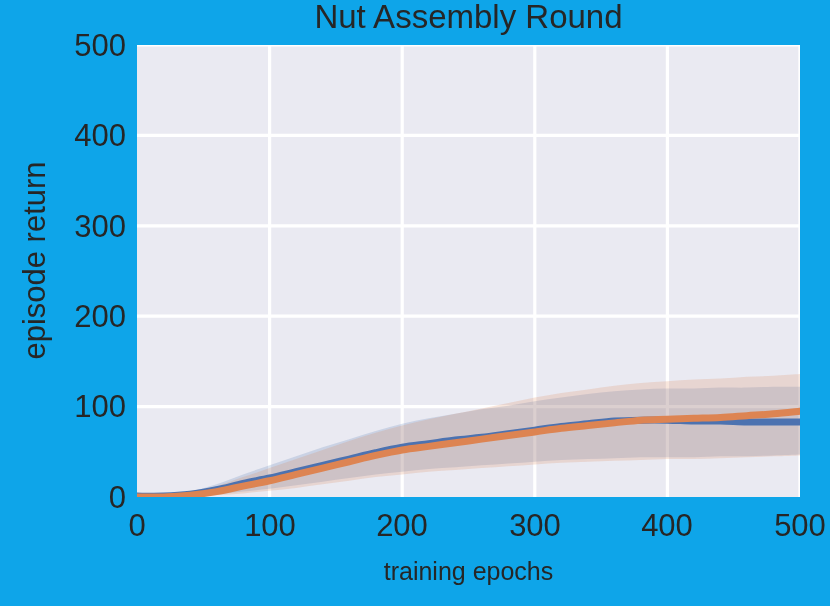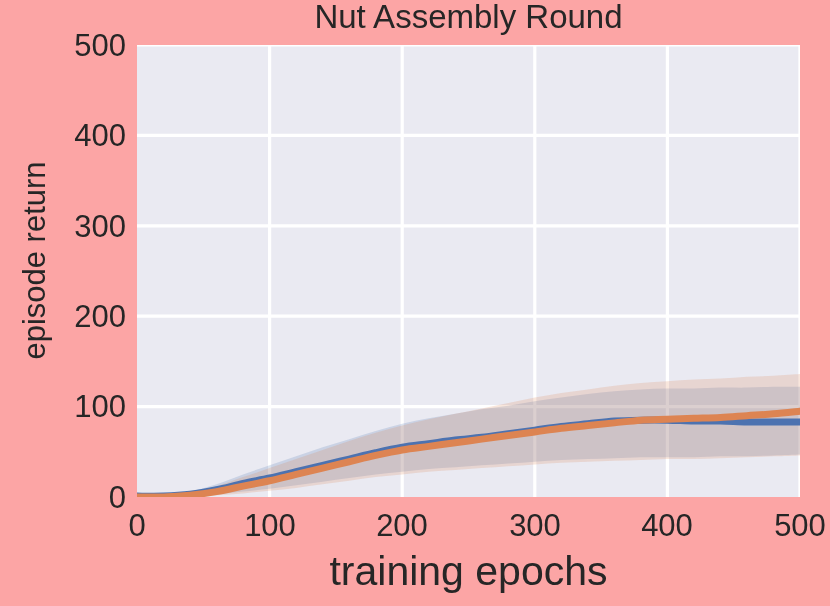--- a/index.html
+++ b/index.html
@@ -10,21 +10,21 @@
   body {
     width: 830px;
     height: 606px;
     font-family: "Liberation Sans", sans-serif;
     overflow: hidden;
   }
   #figure {
     position: relative;
     width: 830px;
     height: 606px;
-    background: #fca5a5;
+    background: #0ea5e9;
   }
   #chart-title {
     position: absolute;
     left: 137px;
     top: -2px;
     width: 663px;
     text-align: center;
     font-size: 33px;
     line-height: 38px;
     color: #262626;
@@ -86,21 +86,21 @@
     transform-origin: center center;
     font-family: "Liberation Sans", sans-serif;
     white-space: nowrap;
   }
   #xlabel {
     position: absolute;
     left: 137px;
     top: 556px;
     width: 663px;
     text-align: center;
-    font-size: 41px;
+    font-size: 25px;
     line-height: 31px;
     color: #262626;
     font-family: "Liberation Sans", sans-serif;
     white-space: nowrap;
   }
 </style>
 </head>
 <body>
 
 <div id="figure">

